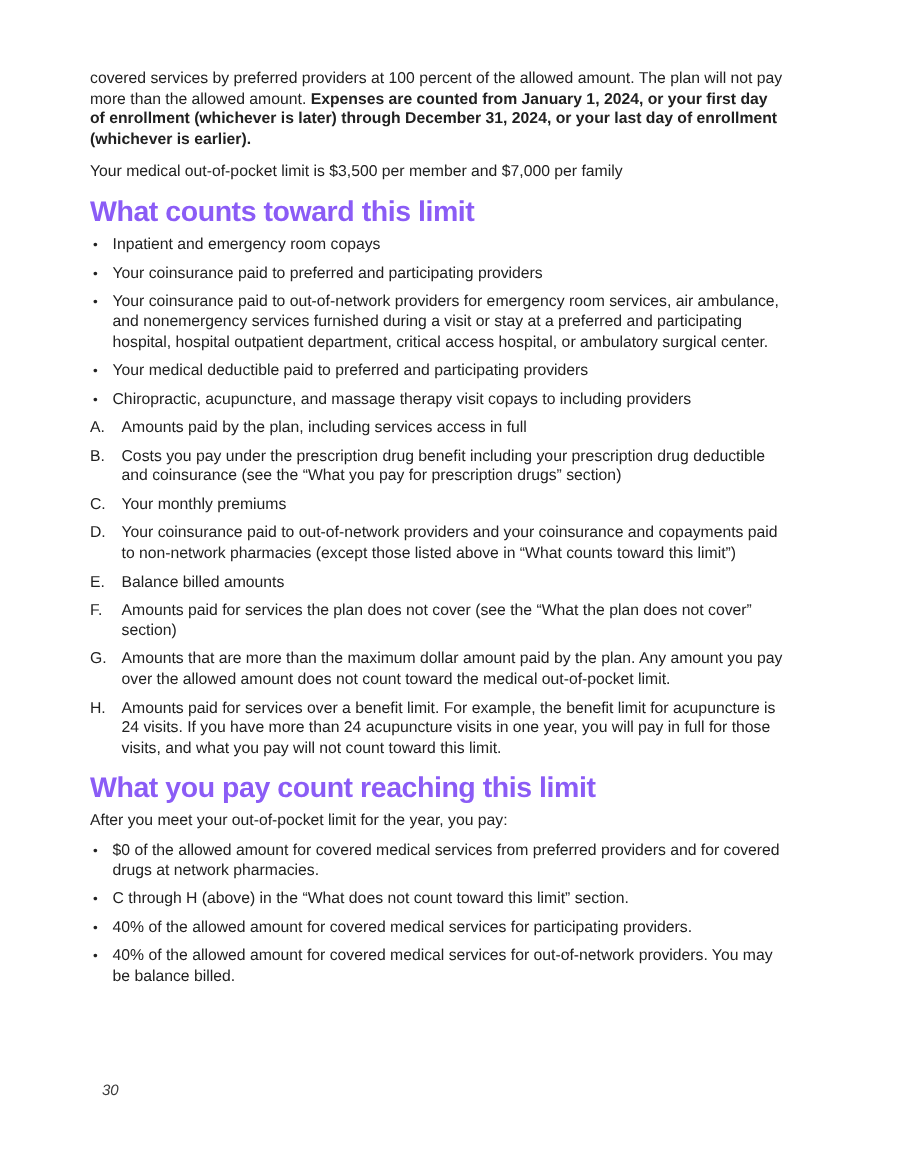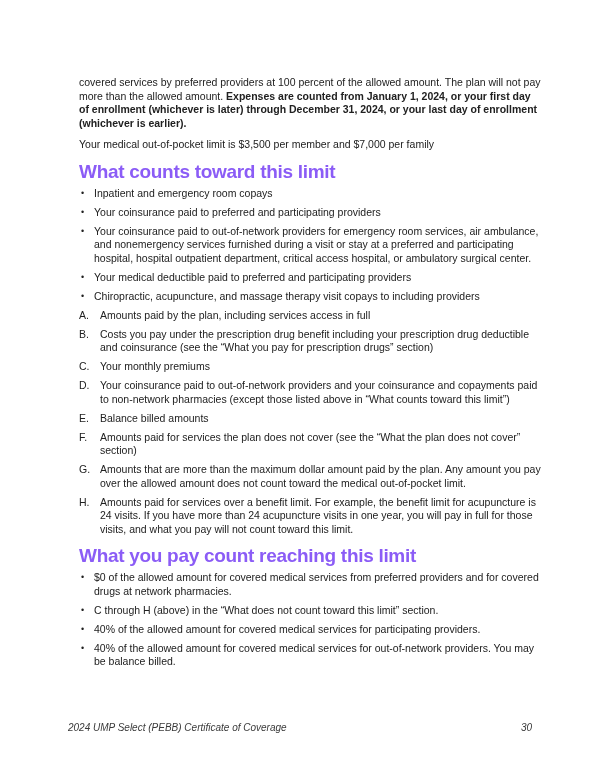--- a/index.html
+++ b/index.html
@@ -11,24 +11,23 @@
     position: relative;
     width: 600px;
     height: 776px;
     background: #ffffff;
     font-family: "Liberation Sans", sans-serif;
     color: #212121;
     overflow: hidden;
   }
   .content {
     position: absolute;
-    left: 79px;
+    left: 60px;
     top: 46px;
     width: 464px;
-    margin-top: 30px;
   }
   p.body {
     font-size: 10.5px;
     line-height: 13.5px;
     margin: 0 0 8px 0;
   }
   p.body.tight {
     margin: 0 0 6px 0;
   }
   .bold {
@@ -144,20 +143,21 @@
           <span class="marker">G.</span>
           <span class="li-text">Amounts that are more than the maximum dollar amount paid by the plan. Any amount you pay over the allowed amount does not count toward the medical out-of-pocket limit.</span>
         </div>
         <div class="li lettered">
           <span class="marker">H.</span>
           <span class="li-text">Amounts paid for services over a benefit limit. For example, the benefit limit for acupuncture is 24 visits. If you have more than 24 acupuncture visits in one year, you will pay in full for those visits, and what you pay will not count toward this limit.</span>
         </div>
       </div>
 
     <h1 class="section-heading">What you pay count reaching this limit</h1>
+    <p class="body tight">After you meet your out-of-pocket limit for the year, you pay:</p>
     <div class="list">
         <div class="li bulleted">
           <span class="marker">•</span>
           <span class="li-text">$0 of the allowed amount for covered medical services from preferred providers and for covered drugs at network pharmacies.</span>
         </div>
         <div class="li bulleted">
           <span class="marker">•</span>
           <span class="li-text">C through H (above) in the “What does not count toward this limit” section.</span>
         </div>
         <div class="li bulleted">
@@ -166,16 +166,15 @@
         </div>
         <div class="li bulleted">
           <span class="marker">•</span>
           <span class="li-text">40% of the allowed amount for covered medical services for out-of-network providers. You may be balance billed.</span>
         </div>
       </div>
 
   </div>
 
   <div class="footer">
-    <span class="footer-left">2024 UMP Select (PEBB) Certificate of Coverage</span>
     <span class="footer-right">30</span>
   </div>
 </div>
 
 </body></html>

